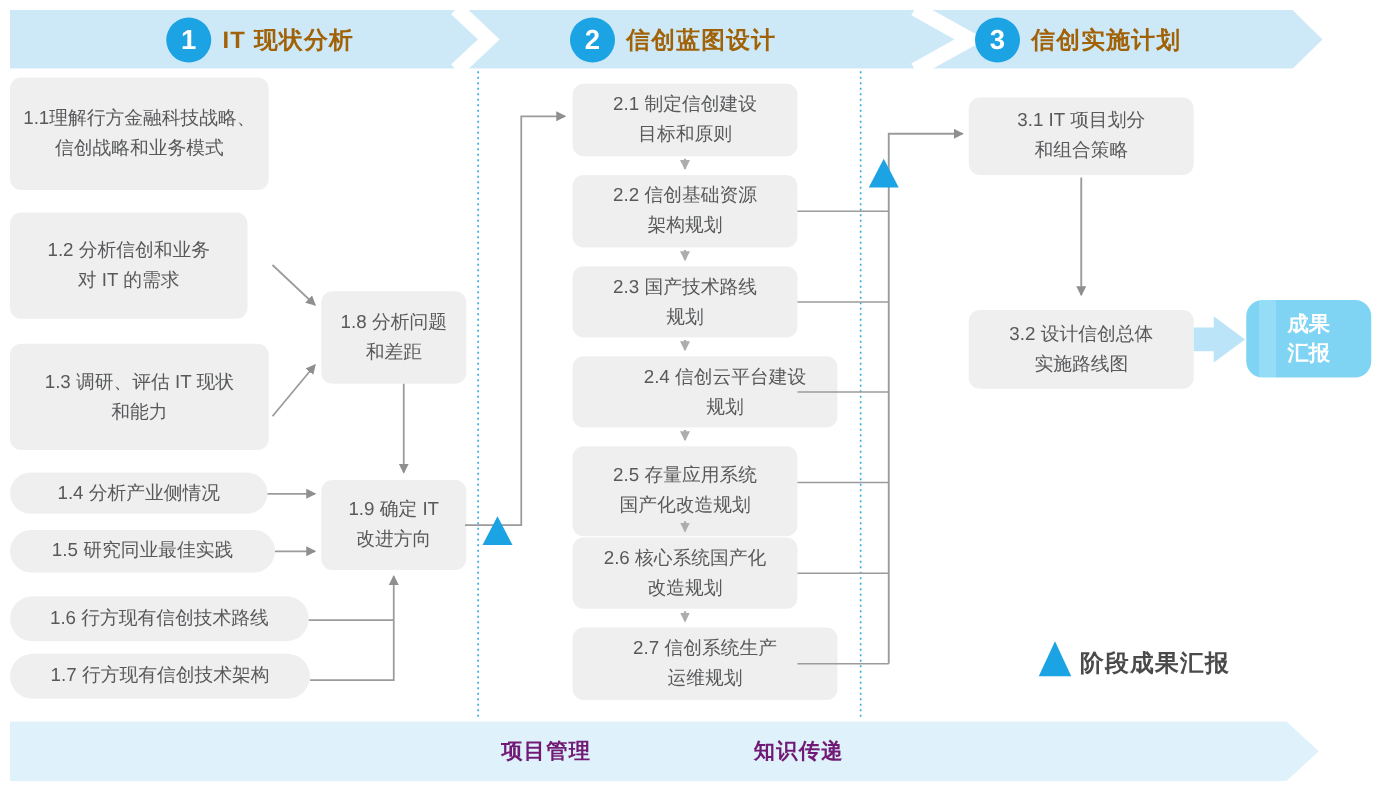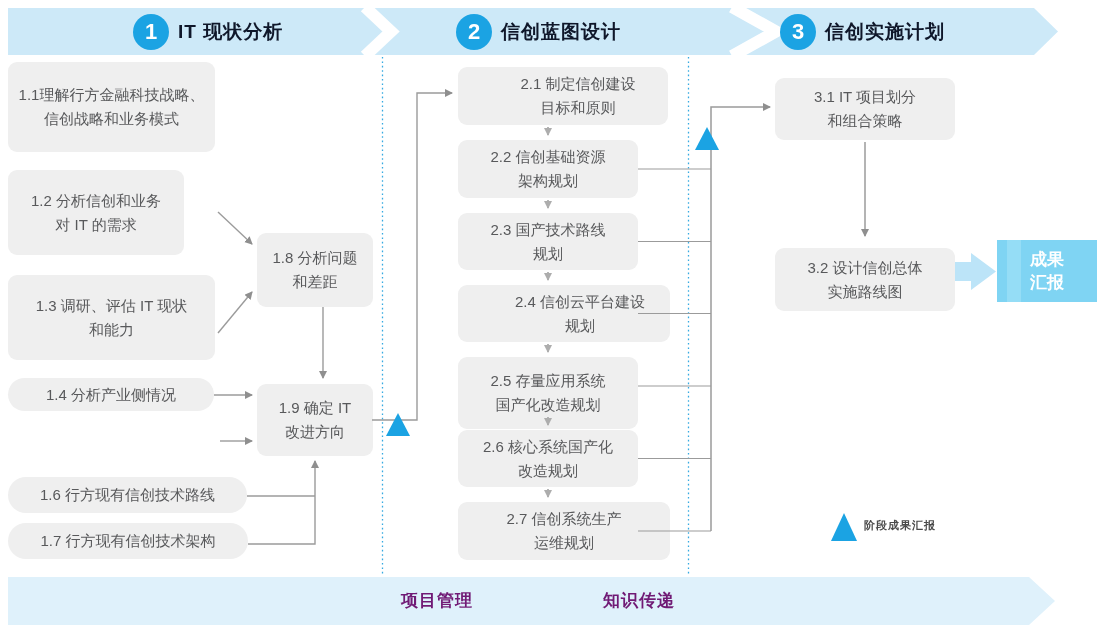--- a/index.html
+++ b/index.html
@@ -8,38 +8,38 @@
 
   .band{position:absolute;background:#CDE9F8;
         clip-path:polygon(0 0,calc(100% - 24px) 0,100% 50%,calc(100% - 24px) 100%,0 100%);}
   #band-top{left:8px;top:8px;width:1050px;height:47px;}
   #band-bottom{left:8px;top:577px;width:1047px;height:48px;background:#DFF1FB;
         clip-path:polygon(0 0,calc(100% - 26px) 0,100% 50%,calc(100% - 26px) 100%,0 100%);}
 
   .phase{position:absolute;top:13px;height:38px;display:flex;align-items:center;z-index:4;}
   .num{width:36px;height:36px;border-radius:50%;background:#1BA3E3;color:#fff;
        font-weight:bold;font-size:22px;display:flex;align-items:center;justify-content:center;}
-  .ptitle{margin-left:9px;color:#0f172a;font-size:19px;font-weight:bold;letter-spacing:1px;}
+  .ptitle{margin-left:9px;color:#a16207;font-size:19px;font-weight:bold;letter-spacing:1px;}
 
   .box{position:absolute;background:#EFEFEF;border-radius:9px;color:#58595B;font-size:15px;
        line-height:24px;display:flex;align-items:center;justify-content:center;text-align:center;
        white-space:pre-line;z-index:2;}
   .pill{border-radius:18px;}
 
-  .deliverable{position:absolute;left:997px;top:240px;width:100px;height:62px;border-radius:0;
+  .deliverable{position:absolute;left:997px;top:240px;width:100px;height:62px;border-radius:13px;
        background:linear-gradient(90deg,#7FD4F3 0 10px,#95DDF6 10px 24px,#7FD4F3 24px);
        color:#fff;font-size:17px;font-weight:bold;line-height:23px;display:flex;align-items:center;
        justify-content:center;text-align:center;white-space:pre-line;z-index:2;}
 
   .bottom-label{position:absolute;top:589px;width:100px;text-align:center;color:#701a75;
        font-size:17px;font-weight:bold;z-index:4;letter-spacing:1px;}
   #bottom-label-left{left:387px;}
   #bottom-label-right{left:589px;}
 
-  .legend-label{position:absolute;left:864px;top:518px;font-size:11px;font-weight:bold;
+  .legend-label{position:absolute;left:864px;top:518px;font-size:19px;font-weight:bold;
        color:#4a4a4a;z-index:4;letter-spacing:1px;}
 
   #overlay{position:absolute;left:0;top:0;z-index:3;pointer-events:none;}
 </style>
 </head>
 <body>
 
 <div id="stage">
 
   <div id="band-top" class="band"></div>
@@ -54,33 +54,34 @@
     <span class="num">2</span>
     <span class="ptitle">信创蓝图设计</span>
   </div>
   <div class="phase" style="left:780px;">
     <span class="num">3</span>
     <span class="ptitle">信创实施计划</span>
   </div>
 
   <div class="box" style="left:8px;top:62px;width:207px;height:90px;">1.1理解行方金融科技战略、
 信创战略和业务模式</div>
-  <div class="box" style="left:8px;top:170px;width:176px;height:85px;">1.2 分析信创和业务
+  <div class="box" style="left:8px;top:170px;width:190px;height:85px;">1.2 分析信创和业务
 对 IT 的需求</div>
   <div class="box" style="left:8px;top:275px;width:207px;height:85px;">1.3 调研、评估 IT 现状
 和能力</div>
   <div class="box pill" style="left:8px;top:378px;width:206px;height:33px;">1.4 分析产业侧情况</div>
+  <div class="box pill" style="left:8px;top:424px;width:212px;height:34px;">1.5 研究同业最佳实践</div>
   <div class="box pill" style="left:8px;top:477px;width:239px;height:36px;">1.6 行方现有信创技术路线</div>
   <div class="box pill" style="left:8px;top:523px;width:240px;height:36px;">1.7 行方现有信创技术架构</div>
   <div class="box" style="left:257px;top:233px;width:116px;height:74px;">1.8 分析问题
 和差距</div>
   <div class="box" style="left:257px;top:384px;width:116px;height:72px;">1.9 确定 IT
 改进方向</div>
 
-  <div class="box" style="left:458px;top:67px;width:180px;height:58px;padding-left:30px;">2.1 制定信创建设
+  <div class="box" style="left:458px;top:67px;width:180px;height:58px;">2.1 制定信创建设
 目标和原则</div>
   <div class="box" style="left:458px;top:140px;width:180px;height:58px;">2.2 信创基础资源
 架构规划</div>
   <div class="box" style="left:458px;top:213px;width:180px;height:57px;">2.3 国产技术路线
 规划</div>
   <div class="box" style="left:458px;top:285px;width:180px;height:57px;padding-left:32px;">2.4 信创云平台建设
 规划</div>
   <div class="box" style="left:458px;top:357px;width:180px;height:72px;">2.5 存量应用系统
 国产化改造规划</div>
   <div class="box" style="left:458px;top:430px;width:180px;height:57px;">2.6 核心系统国产化

